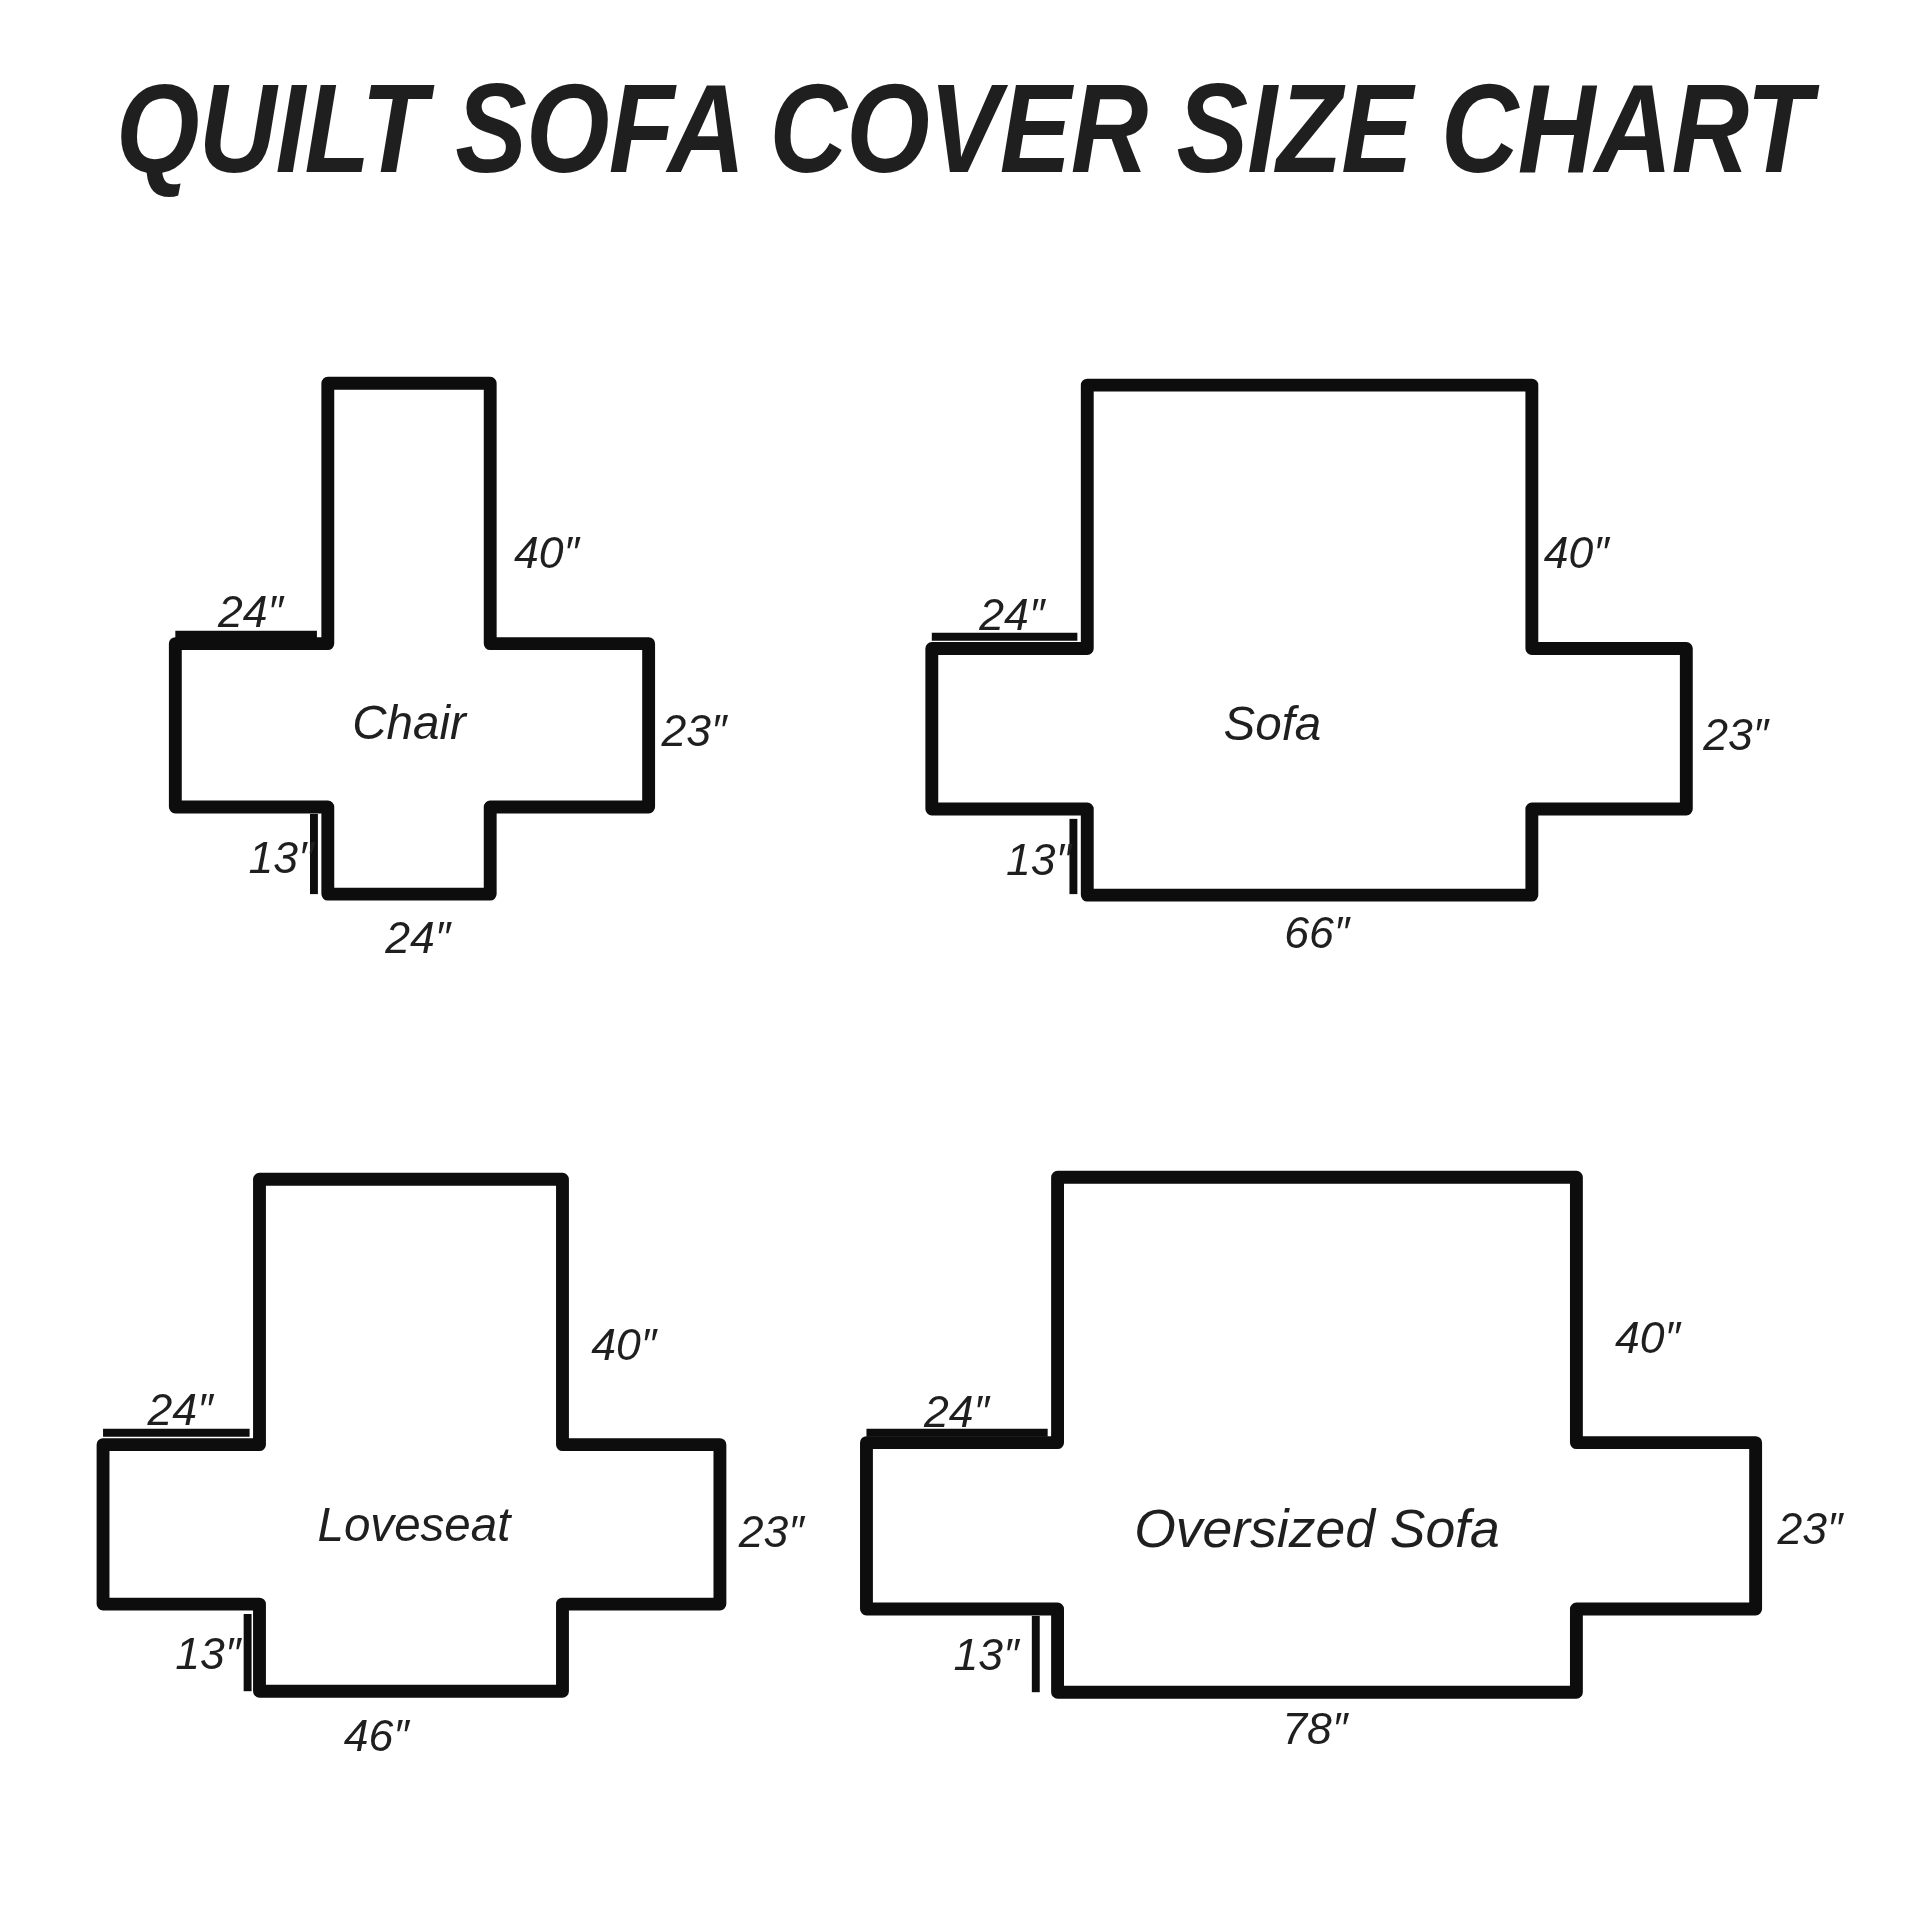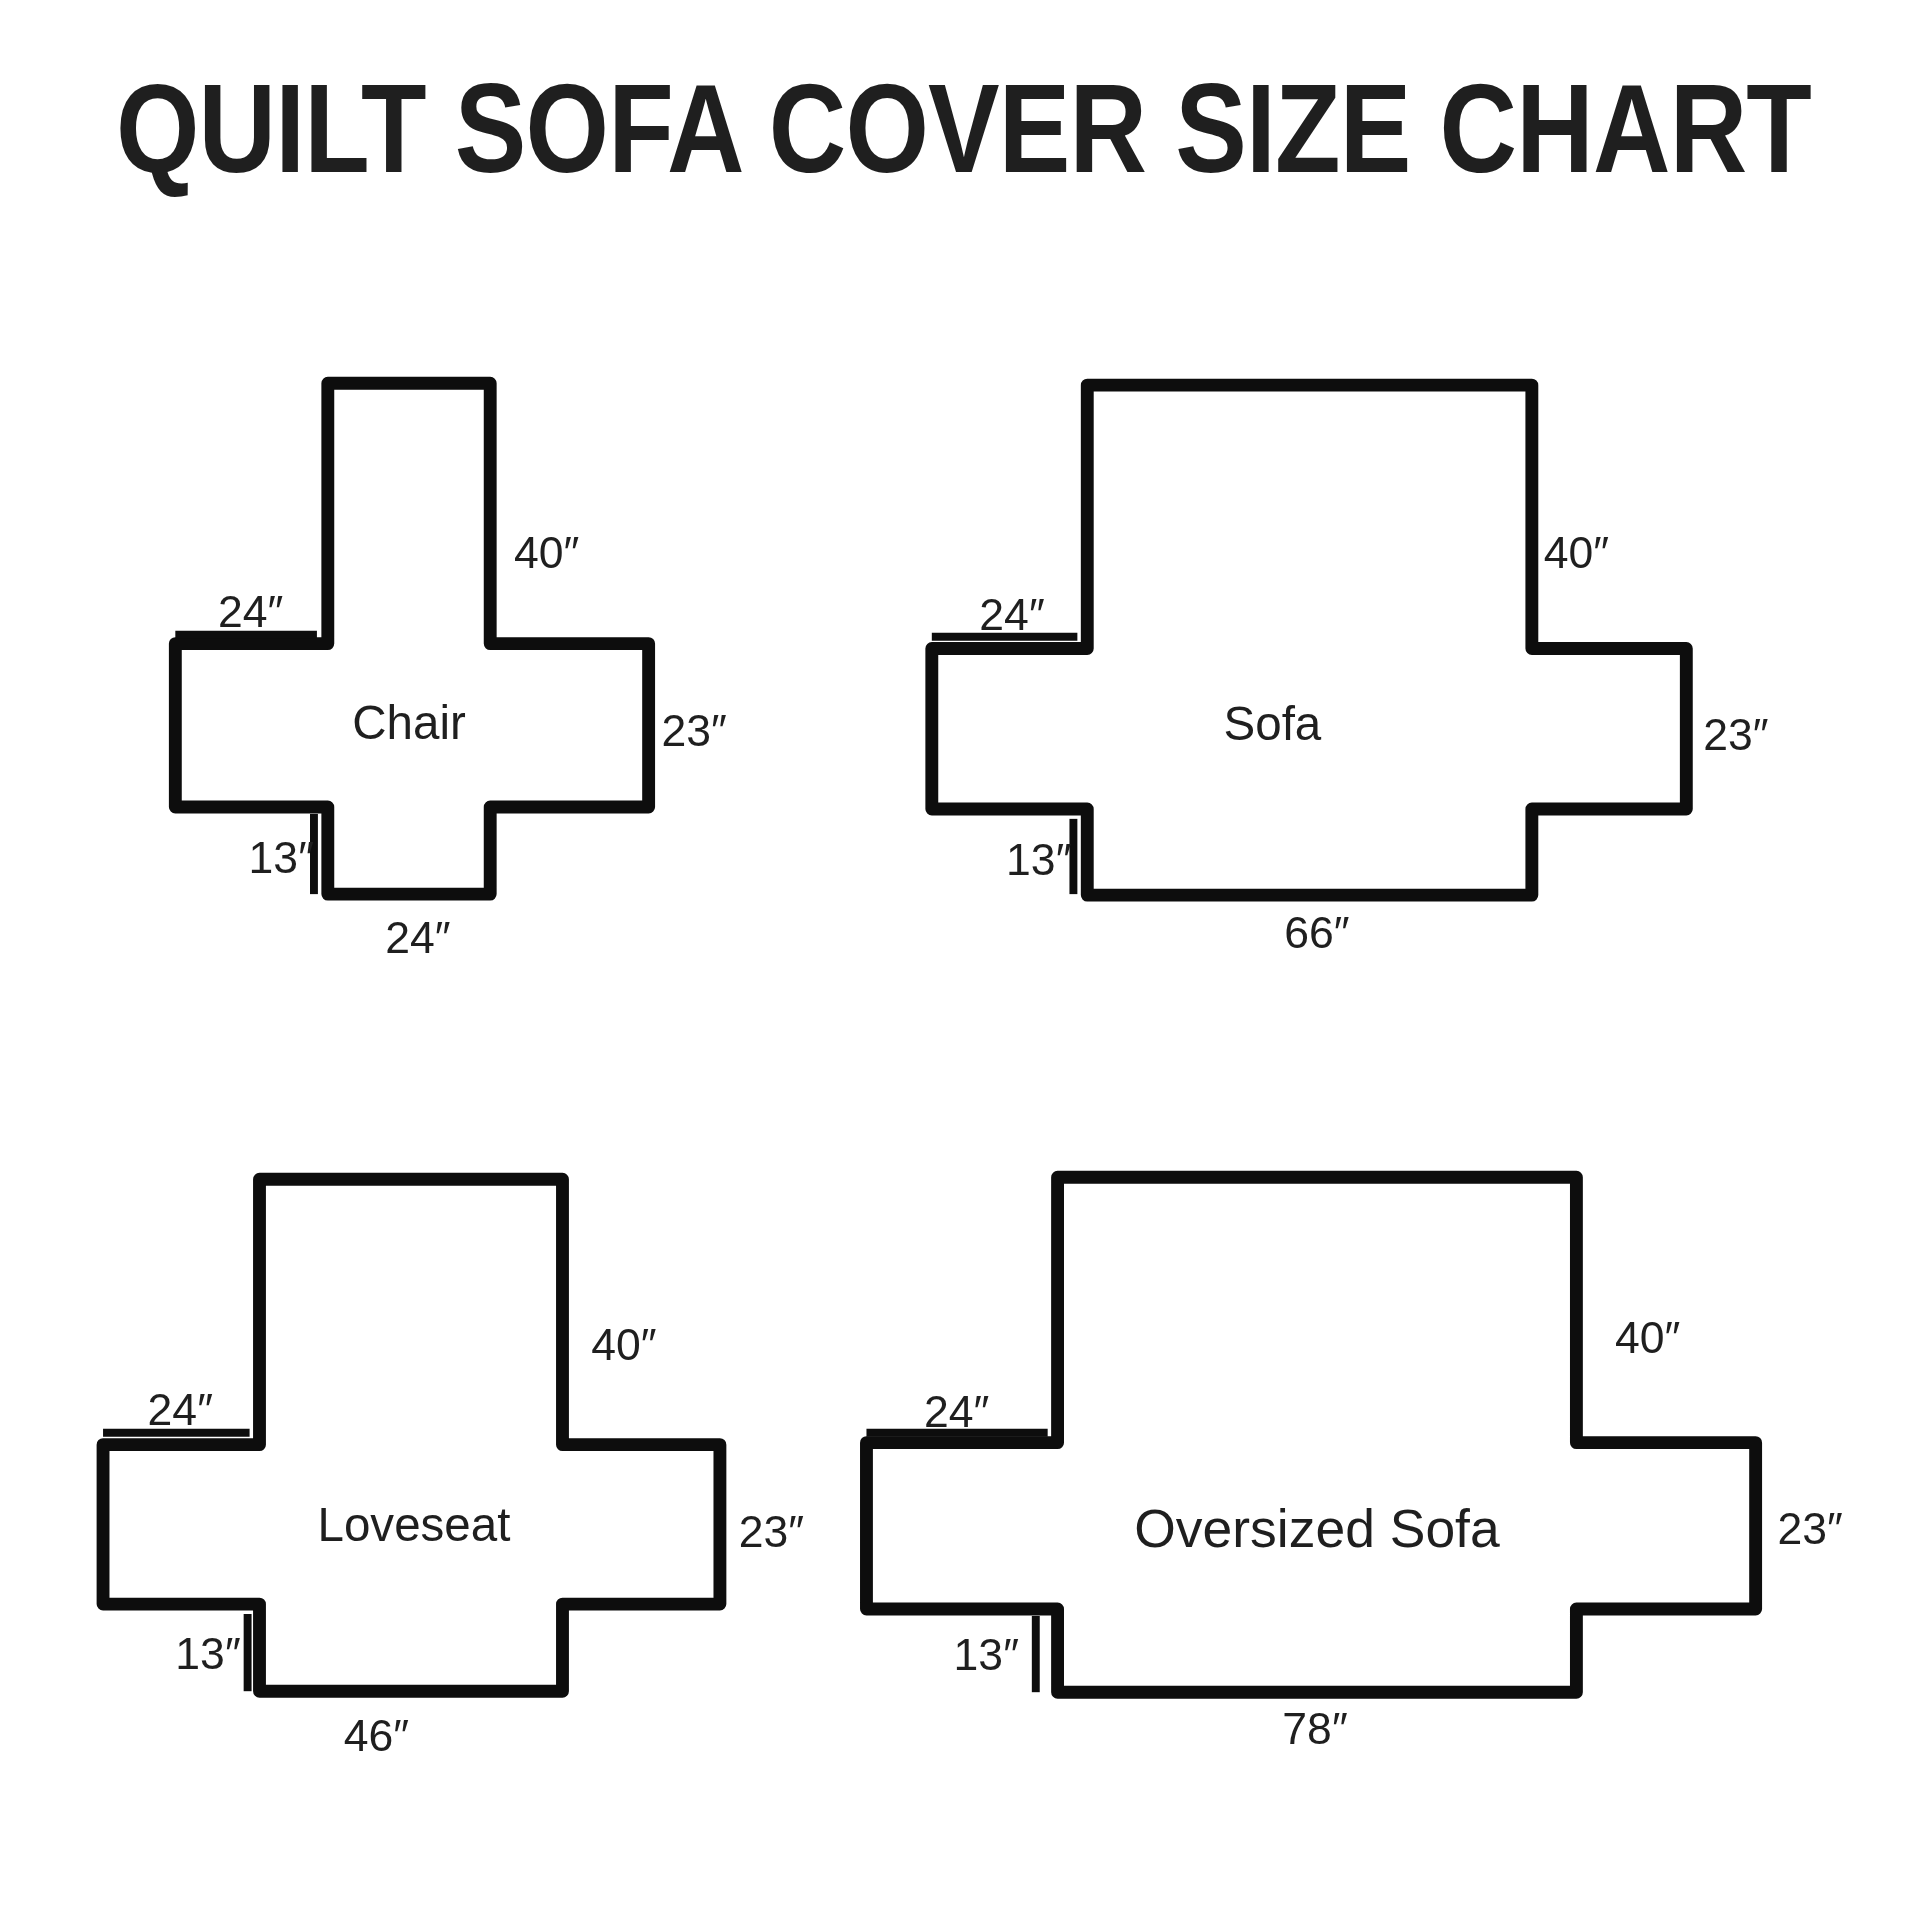--- a/index.html
+++ b/index.html
@@ -8,20 +8,21 @@
     --text:#1f1f1f;
   }
   html,body{margin:0;padding:0;background:var(--bg);}
   .page{
     position:relative;
     width:1927px;
     height:1913px;
     background:var(--bg);
     overflow:hidden;
     font-family:"Liberation Sans","DejaVu Sans",sans-serif;
+    font-style:italic;
   }
   svg{display:block;width:100%;height:100%;}
   .outline{
     fill:none;
     stroke:var(--line);
     stroke-width:13;
     stroke-linejoin:round;
     stroke-linecap:round;
   }
   .dim{

